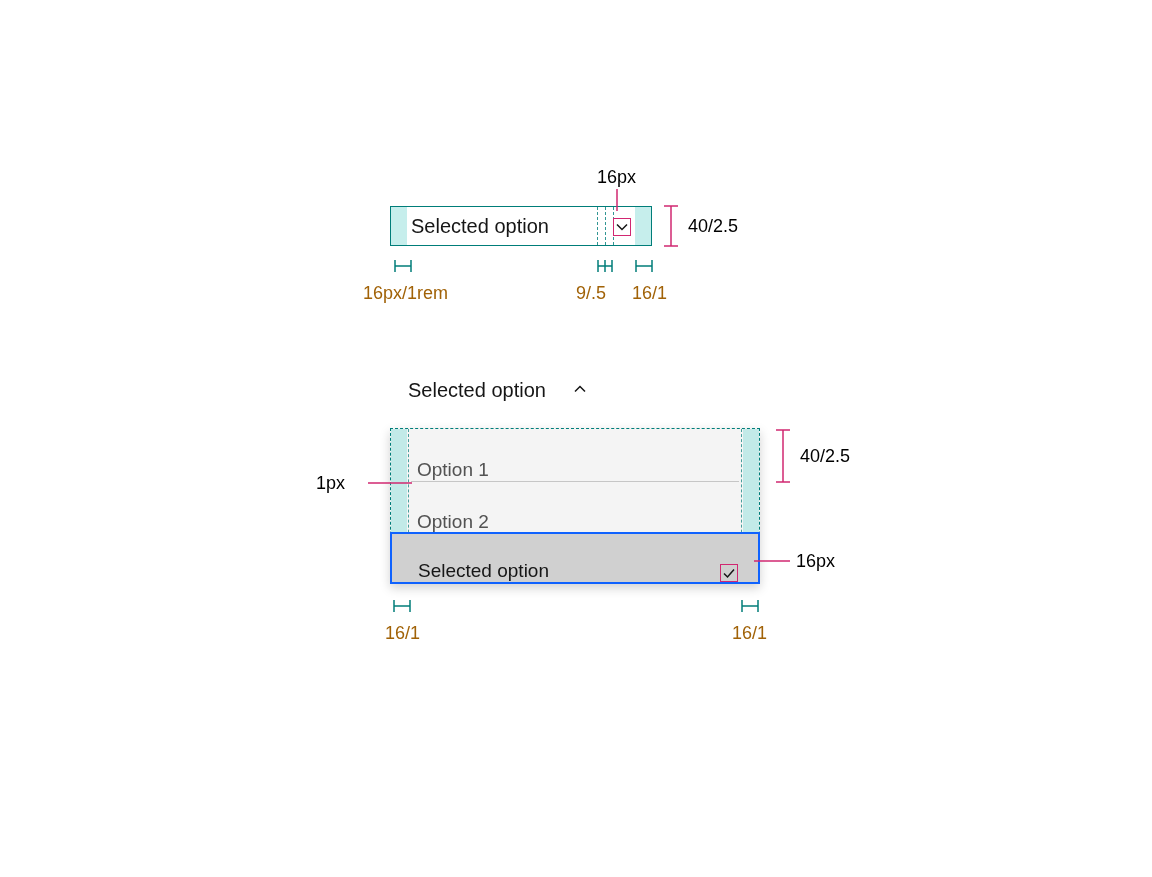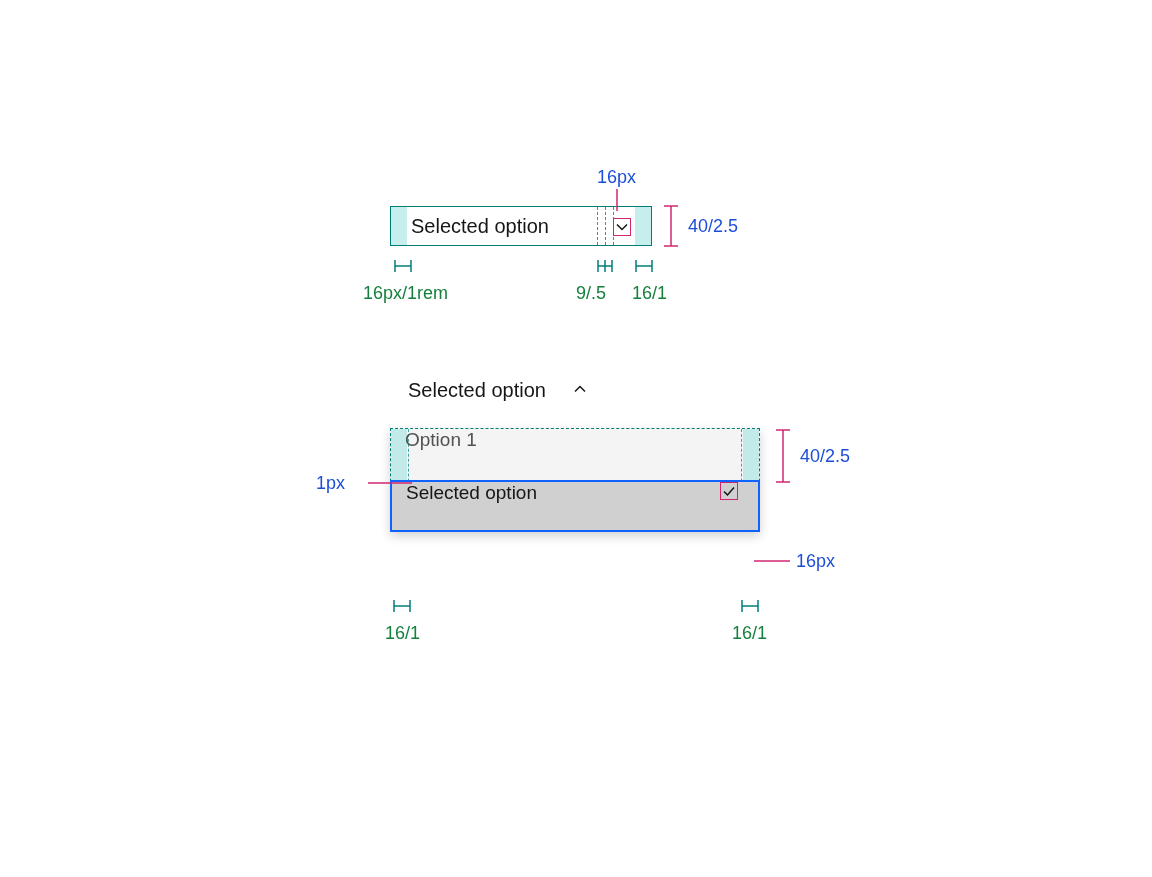--- a/index.html
+++ b/index.html
@@ -1,20 +1,20 @@
 <!DOCTYPE html>
 <html><head>
 <meta charset="utf-8">
 <style>
   html, body { margin: 0; padding: 0; background: #ffffff; width: 1152px; height: 877px; font-family: "Helvetica Neue", Arial, sans-serif; color: #161616; }
   .stage { position: relative; width: 1152px; height: 877px; }
 
   
-  .teal { color: #15803d; }
-  .pink { color: #1d4ed8; }
+  .teal { color: #a16207; }
+  .pink { color: #000000; }
   .teal-stroke { stroke: #007d79; }
   .pink-stroke { stroke: #d12771; }
   .meas-label { position: absolute; font-size: 18px; white-space: nowrap; }
   svg.dim { position: absolute; overflow: visible; }
   .icon16 { width:16px; height:16px; display:inline-block; }
   .pink-box { border:1px solid #d12771; }
 
   
   .collapsed-wrap { position:absolute; left:390px; top:206px; width:262px; height:40px; }
   .collapsed-box { position:relative; width:262px; height:40px; border:1px solid #007d79; box-sizing:border-box;
@@ -27,21 +27,21 @@
   .collapsed-dash { position:absolute; top:0; bottom:0; border-left:1px dashed #007d79; opacity:.8; }
 
   
   .open-wrap { position:absolute; left:390px; top:374px; width:370px; }
   .open-trigger { display:flex; align-items:center; gap:26px; padding:0 0 0 18px; height:32px; font-size:20px; }
   .menu-box { position:relative; margin-top:22px; width:370px; border:1px dashed #007d79; box-sizing:border-box;
               box-shadow:0 4px 10px rgba(0,0,0,.18); background:#f4f4f4; }
   .menu-pad { position:absolute; top:0; bottom:0; width:16px; background:#a0e3e0; opacity:.6; }
   .menu-pad-l { left:0; }
   .menu-pad-r { right:0; }
-  .menu-item { position:relative; height:52px; display:flex; align-items:flex-start; padding-left:14px; font-size:19px; color:#525252; box-sizing:border-box; }
+  .menu-item { position:relative; height:52px; display:flex; align-items:flex-end; padding-left:26px; font-size:19px; color:#525252; box-sizing:border-box; }
   .menu-sep { position:absolute; left:20px; right:20px; height:1px; background:#c6c6c6; }
   .menu-selected { background:#d0d0d0; color:#161616; border:2px solid #0f62fe; margin:-1px; }
   .menu-selected .check-wrap { position:absolute; right:20px; width:16px; height:16px; display:flex; align-items:center; justify-content:center; }
   .menu-inner-dash { position:absolute; top:0; bottom:0; border-left:1px dashed #007d79; opacity:.7; }
 </style>
 </head>
 <body>
 <div class="stage">
 
 <div class="collapsed-wrap">
@@ -108,20 +108,23 @@
   <div class="menu-box">
     <div class="menu-pad menu-pad-l"></div>
     <div class="menu-pad menu-pad-r"></div>
     <span class="menu-inner-dash" style="left:17px"></span>
     <span class="menu-inner-dash" style="right:17px"></span>
 
     <div class="menu-item">
       <span>Option 1</span>
     </div>
     <div class="menu-sep" style="top:52px"></div>
+    <div class="menu-item">
+      <span>Option 2</span>
+    </div>
     <div class="menu-item menu-selected">
       <span>Selected option</span>
       <span class="check-wrap pink-box">
         <svg class="icon16" viewBox="0 0 16 16">
               <polyline points="3,8.5 6.5,12 13,4.5" fill="none" stroke="#161616" stroke-width="1.5"></polyline>
             </svg>
       </span>
     </div>
   </div>
 </div>

